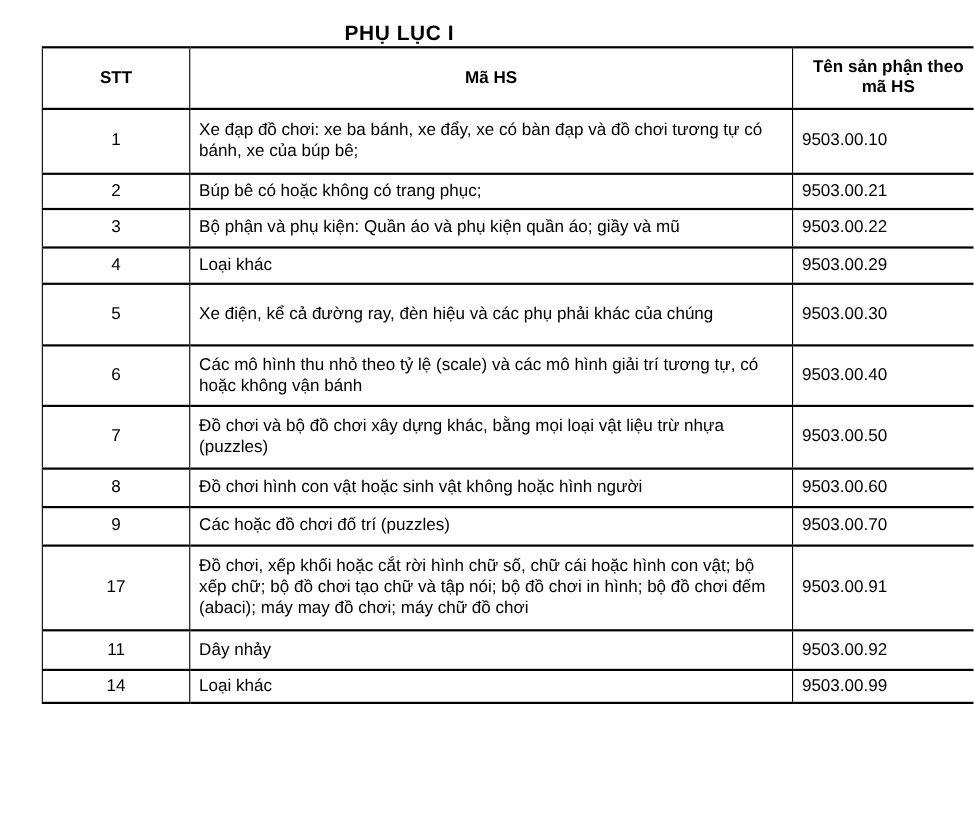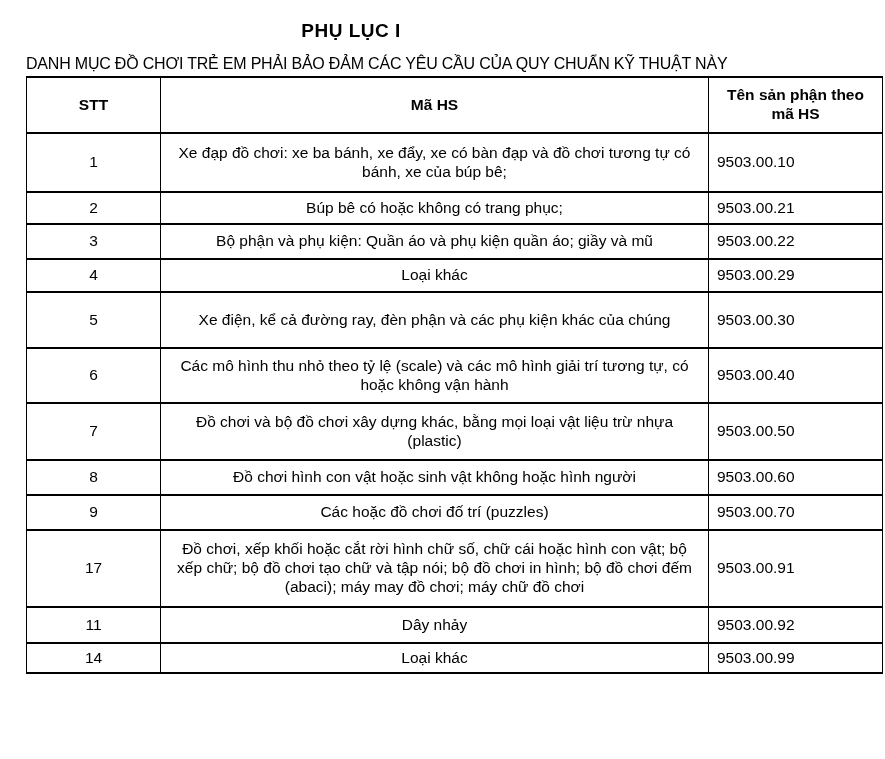--- a/index.html
+++ b/index.html
@@ -9,20 +9,21 @@
     width: 885px;
     height: 759px;
     overflow: hidden;
     font-family: "Liberation Sans", sans-serif;
     color: #000000;
   }
   .page {
     box-sizing: border-box;
     width: 702px;
     padding: 0 26px;
+    margin-left: 12px;
   }
   .doc-title {
     margin: 0;
     padding-top: 20px;
     text-align: center;
     font-size: 19px;
     font-weight: bold;
     letter-spacing: 0.5px;
   }
   .doc-subtitle {
@@ -46,21 +47,21 @@
     vertical-align: middle;
     font-size: 15.5px;
     line-height: 1.22;
     overflow: hidden;
   }
   .hs-table th { font-weight: bold; text-align: center; }
   .col-stt  { width: 134px; }
   .col-desc { width: 548px; }
   .col-code { width: 174px; }
   td.stt-cell  { text-align: center; }
-  td.desc-cell { text-align: center; }
+  td.desc-cell { text-align: left; }
   td.code-cell { text-align: left; }
   thead tr            { height: 56px; }
   tbody tr:nth-child(1)  { height: 59px; }
   tbody tr:nth-child(2)  { height: 32px; }
   tbody tr:nth-child(3)  { height: 35px; }
   tbody tr:nth-child(4)  { height: 33px; }
   tbody tr:nth-child(5)  { height: 56px; }
   tbody tr:nth-child(6)  { height: 55px; }
   tbody tr:nth-child(7)  { height: 57px; }
   tbody tr:nth-child(8)  { height: 35px; }
@@ -71,21 +72,20 @@
   tbody tr:nth-child(13) { height: 37px; }
   tbody tr:nth-child(14) { height: 33px; }
 </style>
 </head>
 <body>
 
 <div class="page">
 
   <h1 class="doc-title">PHỤ LỤC I</h1>
 
-  <h2 class="doc-subtitle">DANH MỤC ĐỒ CHƠI TRẺ EM PHẢI BẢO ĐẢM CÁC YÊU CẦU CỦA QUY CHUẨN KỸ THUẬT NÀY</h2>
 
   <table class="hs-table">
     <colgroup>
       <col class="col-stt">
       <col class="col-desc">
       <col class="col-code">
     </colgroup>
     <thead>
       <tr>
         <th>STT</th>
@@ -109,31 +109,31 @@
         <td class="desc-cell">Bộ phận và phụ kiện: Quần áo và phụ kiện quần áo; giầy và mũ</td>
         <td class="code-cell">9503.00.22</td>
       </tr>
       <tr>
         <td class="stt-cell">4</td>
         <td class="desc-cell">Loại khác</td>
         <td class="code-cell">9503.00.29</td>
       </tr>
       <tr>
         <td class="stt-cell">5</td>
-        <td class="desc-cell">Xe điện, kể cả đường ray, đèn phận và các phụ kiện khác của chúng</td>
+        <td class="desc-cell">Xe điện, kể cả đường ray, đèn hiệu và các phụ phải khác của chúng</td>
         <td class="code-cell">9503.00.30</td>
       </tr>
       <tr>
         <td class="stt-cell">6</td>
-        <td class="desc-cell">Các mô hình thu nhỏ theo tỷ lệ (scale) và các mô hình giải trí tương tự, có hoặc không vận hành</td>
+        <td class="desc-cell">Các mô hình thu nhỏ theo tỷ lệ (scale) và các mô hình giải trí tương tự, có hoặc không vận bánh</td>
         <td class="code-cell">9503.00.40</td>
       </tr>
       <tr>
         <td class="stt-cell">7</td>
-        <td class="desc-cell">Đồ chơi và bộ đồ chơi xây dựng khác, bằng mọi loại vật liệu trừ nhựa (plastic)</td>
+        <td class="desc-cell">Đồ chơi và bộ đồ chơi xây dựng khác, bằng mọi loại vật liệu trừ nhựa (puzzles)</td>
         <td class="code-cell">9503.00.50</td>
       </tr>
       <tr>
         <td class="stt-cell">8</td>
         <td class="desc-cell">Đồ chơi hình con vật hoặc sinh vật không hoặc hình người</td>
         <td class="code-cell">9503.00.60</td>
       </tr>
       <tr>
         <td class="stt-cell">9</td>
         <td class="desc-cell">Các hoặc đồ chơi đố trí (puzzles)</td>

